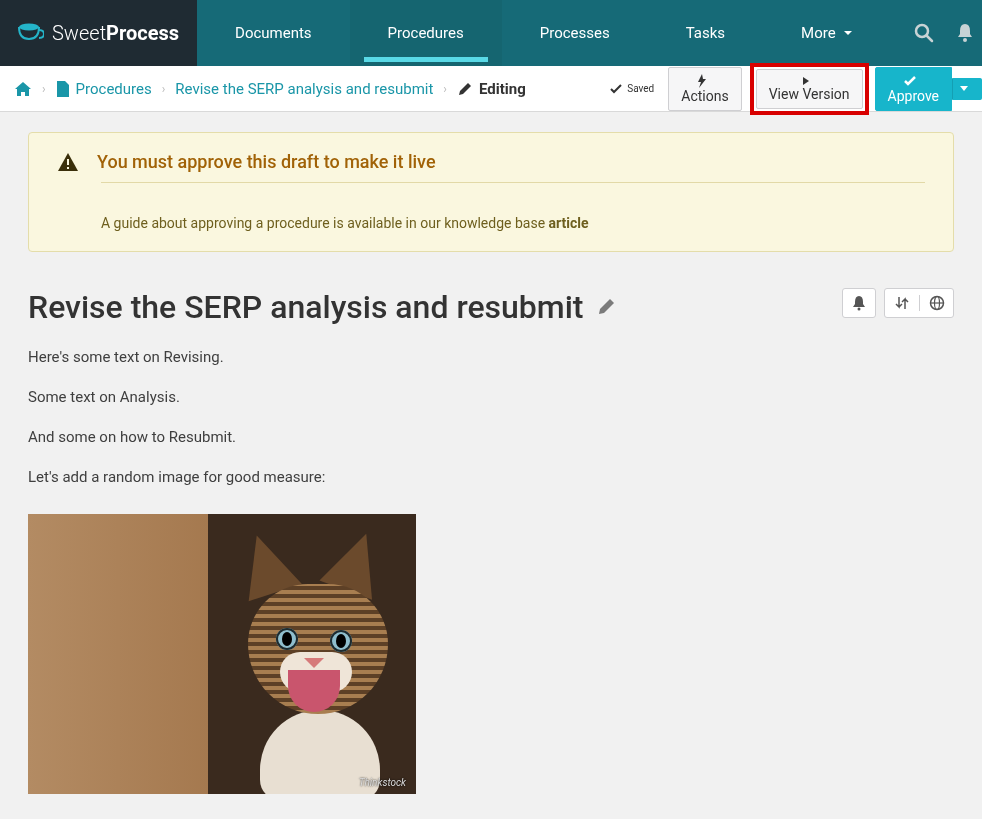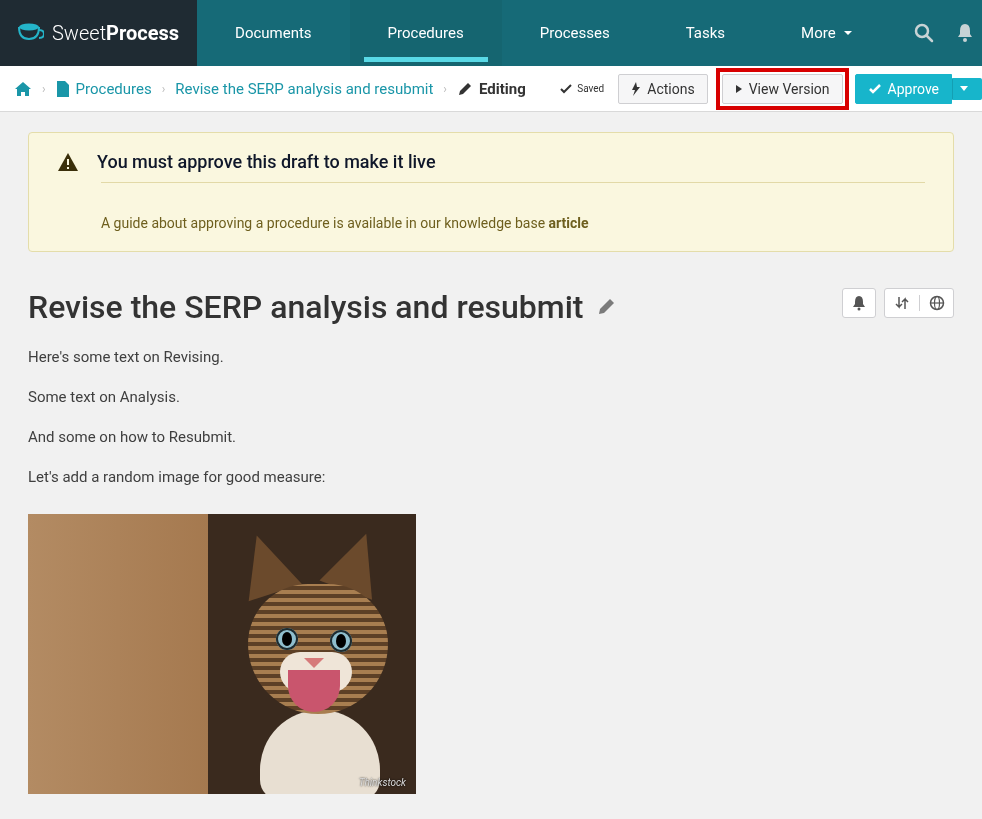--- a/index.html
+++ b/index.html
@@ -25,32 +25,32 @@
 .avatar { width: 30px; height: 30px; border-radius: 50%; background: #b59ad8; color: #fff; display: flex; align-items: center; justify-content: center; font-size: 15px; font-weight: 500; }
 .user-block svg { margin-left: 10px; }
 
 
 .subbar { display: flex; align-items: center; background: #fff; height: 46px; border-bottom: 1px solid #d9d9d9; padding-left: 14px; font-size: 15px; }
 .subbar .crumb { color: #1a96a8; cursor: pointer; display: flex; align-items: center; }
 .subbar .sep { color: #bbb; margin: 0 10px; font-size: 12px; }
 .subbar .editing { color: #333; font-weight: 700; display: flex; align-items: center; }
 .subbar .spacer { flex: 1; }
 .subbar .saved { color: #333; font-size: 10px; margin-right: 14px; display:flex; align-items:center; }
-.btn { display: inline-flex; align-items: center; background: #f6f6f7; border: 1px solid #cfcfd2; color: #333; font-size: 14px; padding: 6px 12px; border-radius: 2px; cursor: pointer; margin-right: 8px; }
+.btn { display: inline-flex; align-items: center; background: #f6f6f7; border: 1px solid #cfcfd2; color: #333; font-size: 14px; padding: 6px 12px; border-radius: 2px; cursor: pointer; margin-right: 8px; flex-direction: column; }
 .btn svg { margin-right: 6px; }
 .btn.approve { background: #17b5cb; border-color: #17b5cb; color: #fff; margin-right: 0; border-radius: 2px 0 0 2px; }
 .btn.approve-caret { background: #17b5cb; border-color: #17b5cb; color:#fff; padding:6px 6px; border-radius:0 2px 2px 0; border-left: 1px solid #149fb3; margin-right:0; }
 .highlight-box { border: 4px solid #d80000; padding: 2px; display: inline-flex; margin-right: 6px; }
 .highlight-box .btn { margin-right: 0; }
 
 
 .content { padding: 20px 28px; }
 
 .alert { background: #faf7df; border: 1px solid #e4ddaa; border-radius: 4px; padding: 18px 28px 20px 28px; margin-bottom: 36px; }
-.alert-head { display: flex; align-items: center; font-size: 18px; color: #0f172a; font-weight: 500; }
+.alert-head { display: flex; align-items: center; font-size: 18px; color: #a16207; font-weight: 500; }
 .alert-head svg { margin-right: 18px; }
 .alert hr { border: none; border-top: 1px solid #e2d9a7; margin: 10px 0 0 44px; }
 .alert-body { margin-left: 44px; margin-top: 32px; color: #6e5f1e; font-size: 14px; }
 .alert-body b { font-weight: 700; }
 
 .title-row { display: flex; align-items: flex-start; }
 .title-row h1 { font-size: 32px; font-weight: 500; color: #333; flex: 1; display:flex; align-items:center; }
 .title-row h1 svg { margin-left: 12px; }
 .title-actions { display: flex; gap: 8px; }
 .icon-btn { background: #fff; border: 1px solid #cfcfd2; border-radius: 3px; width: 34px; height: 30px; display: flex; align-items: center; justify-content: center; cursor: pointer; color:#555; }

